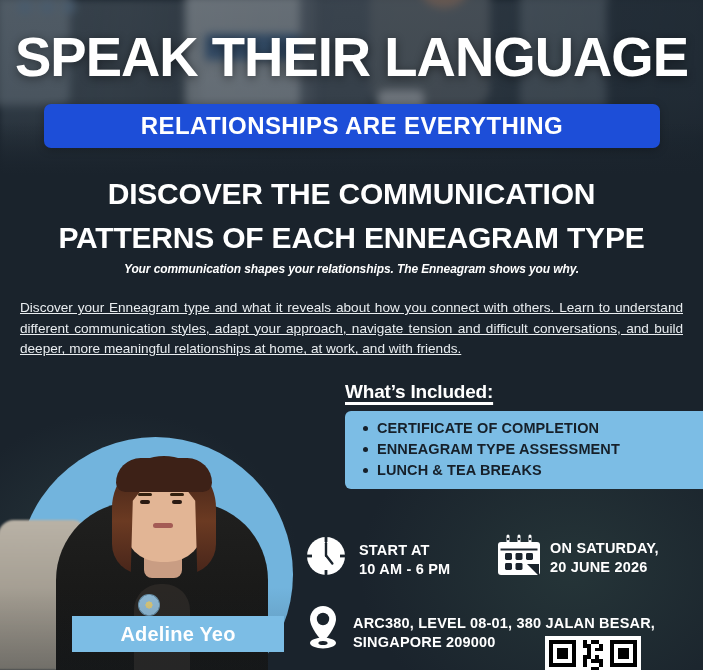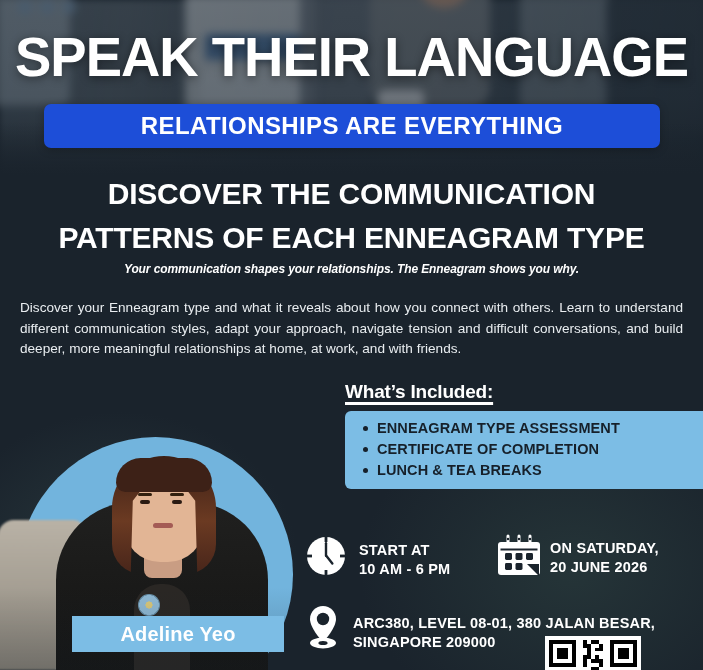--- a/index.html
+++ b/index.html
@@ -86,20 +86,21 @@
     position:absolute;left:0;right:0;top:262px;text-align:center;
     color:#fff;font-style:italic;font-weight:700;font-size:12px;
     letter-spacing:-.1px;white-space:nowrap;
   }
 
   
   .para{
     position:absolute;left:20px;top:298px;width:663px;
     color:#e9edf0;font-size:13.6px;line-height:1.52;
     text-align:justify;
+    text-decoration:underline;
   }
 
   
   .portrait-wrap{position:absolute;left:0;bottom:0;width:315px;height:295px;overflow:hidden;}
   .blue-circle{
     position:absolute;left:18px;bottom:-42px;width:275px;height:275px;
     border-radius:50%;background:#72b4dd;
   }
   .person{position:absolute;left:52px;bottom:0;width:220px;height:285px;}
   .p-chair{
@@ -255,22 +256,22 @@
     </div>
     <div class="portrait-fade"></div>
     <div class="name-badge">
       <span>Adeline Yeo</span>
     </div>
   </div>
 
   <div class="wi-title">What’s Included:</div>
   <div class="wi-box">
     <ul>
+      <li>CERTIFICATE OF COMPLETION</li>
       <li>ENNEAGRAM TYPE ASSESSMENT</li>
-      <li>CERTIFICATE OF COMPLETION</li>
       <li>LUNCH &amp; TEA BREAKS</li>
     </ul>
   </div>
 
   <div class="detail d-time">
     <svg class="ico" width="46" height="46" viewBox="0 0 46 46">
       <circle cx="23" cy="23" r="19" fill="#ffffff"></circle>
       <rect x="21.6" y="2" width="2.8" height="7" fill="#1a232c"></rect>
       <rect x="21.6" y="37" width="2.8" height="7" fill="#1a232c"></rect>
       <rect x="2" y="21.6" width="7" height="2.8" fill="#1a232c"></rect>

